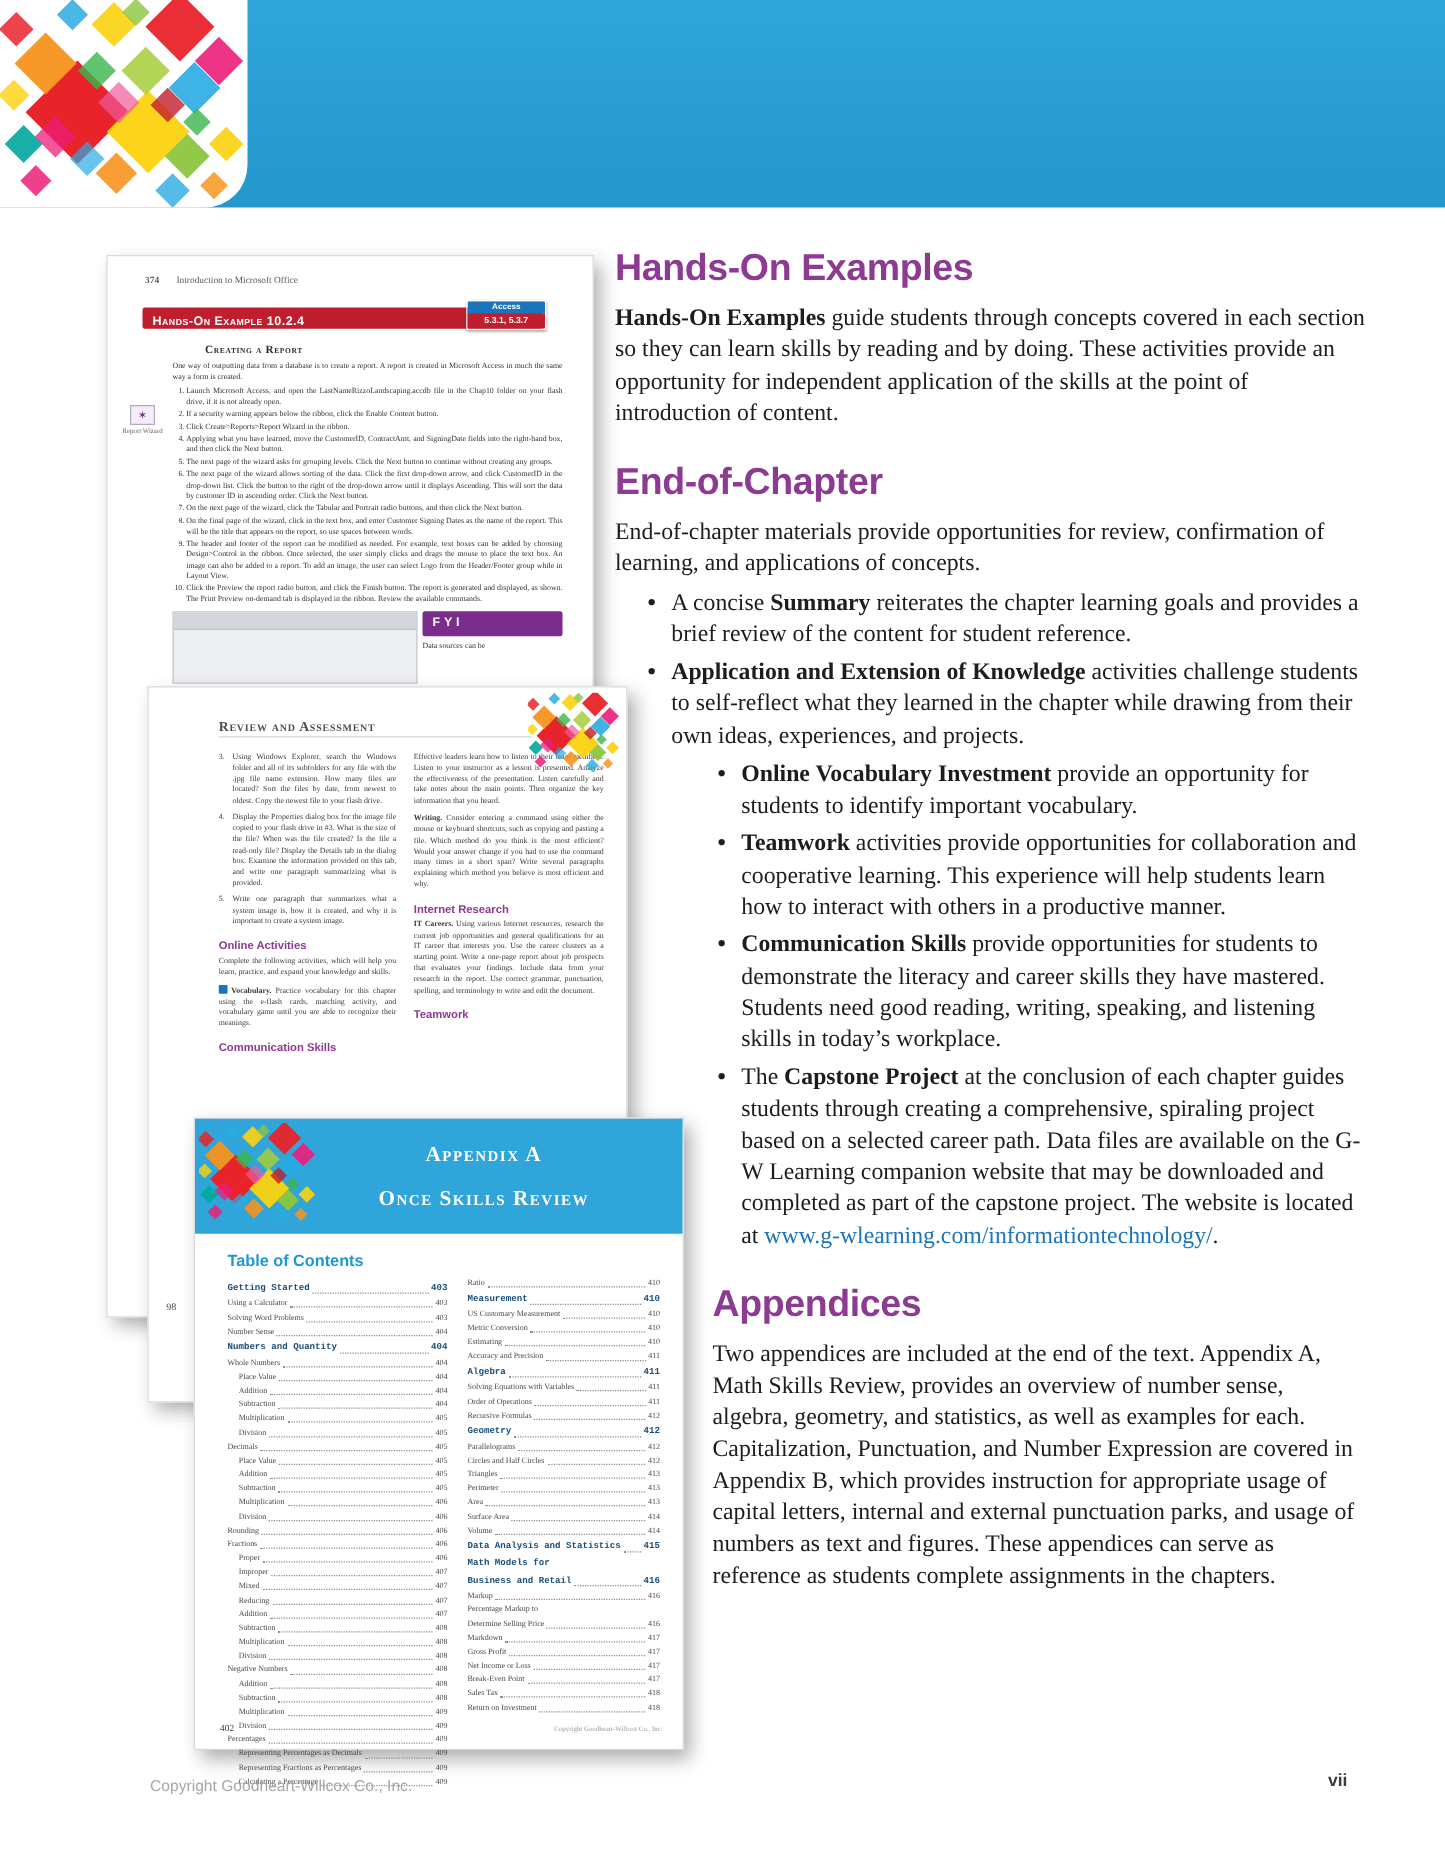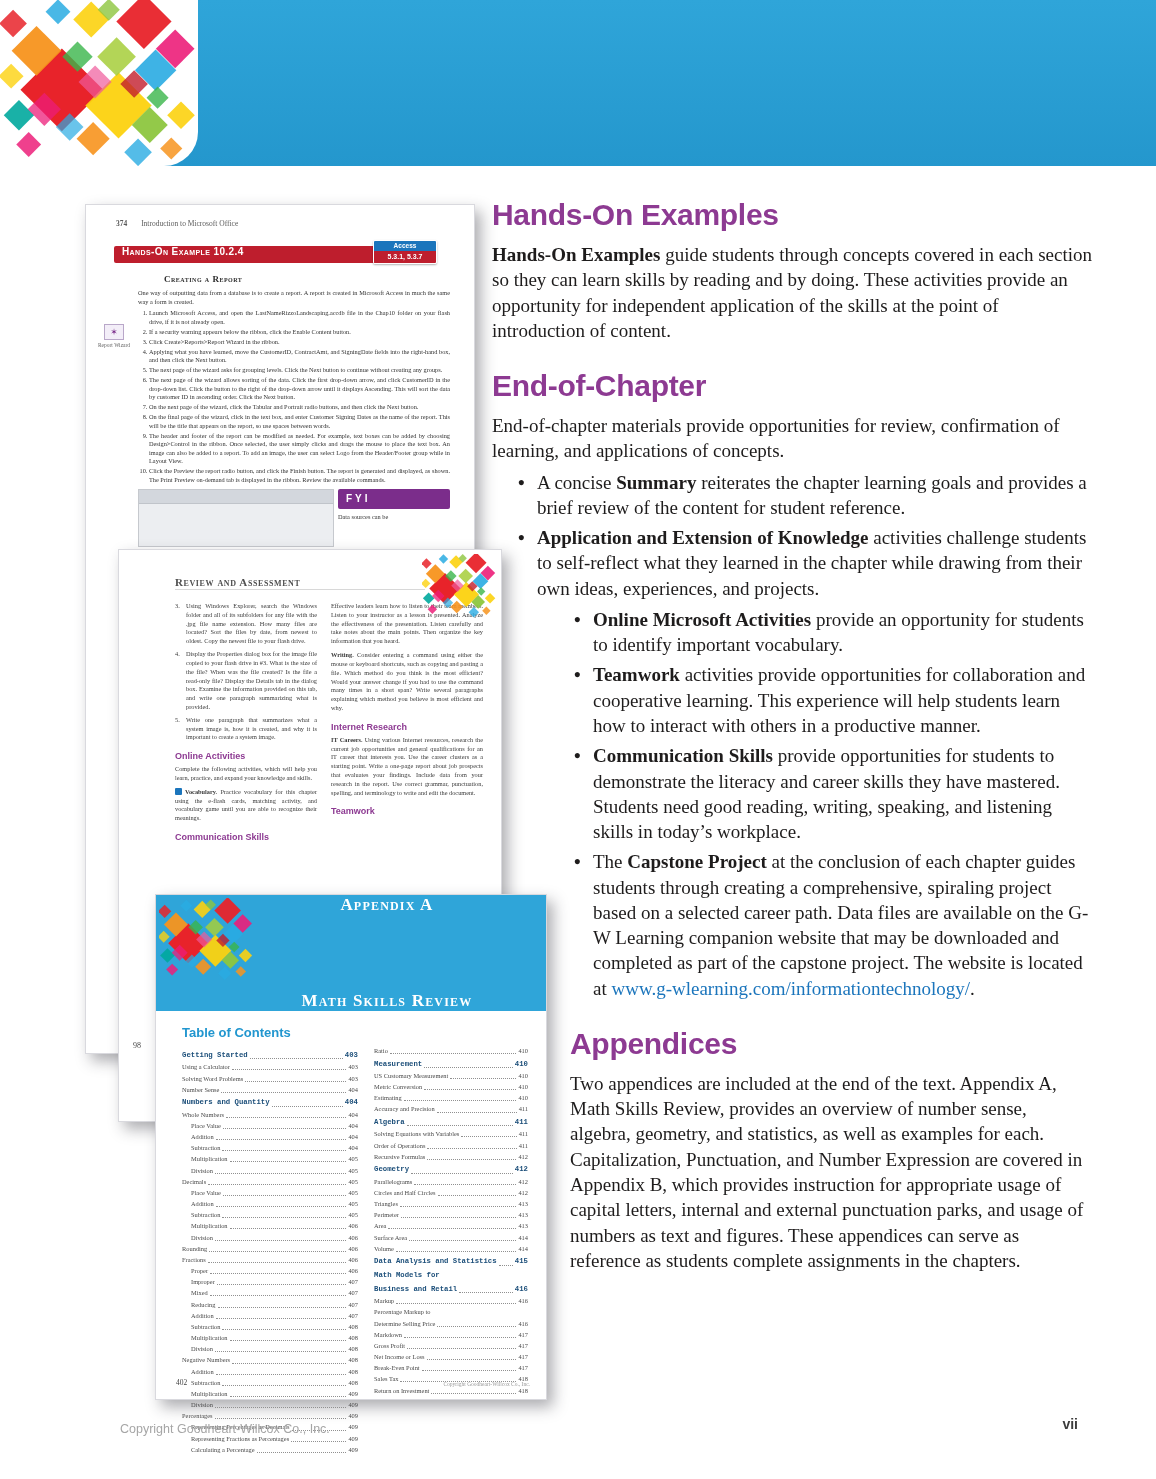--- a/index.html
+++ b/index.html
@@ -21,21 +21,21 @@
          box-shadow:6px 7px 14px rgba(40,40,50,.38)}
   .thumb1{left:85px;top:204px;width:390px;height:850px;z-index:1}
   .thumb2{left:118px;top:549px;width:384px;height:573px;z-index:2}
   .thumb3{left:155px;top:894px;width:392px;height:506px;z-index:3}
 
   
   .t1-header{padding:14px 0 0 30px;font-size:7.5px;color:#5a5a5a}
   .t1-folio{font-weight:bold;margin-right:12px}
   .t1-banner-row{position:relative;margin:12px 40px 0 28px;height:24px}
   .t1-banner{position:absolute;left:0;right:0;top:6px;height:17px;border-radius:2px;
-             background:var(--hands_on_red,#be1e2d);display:flex;align-items:flex-start;padding-left:8px}
+             background:var(--hands_on_red,#be1e2d);display:flex;align-items:flex-end;padding-left:8px}
   .t1-banner-title{color:#fff;font-family:"Liberation Sans",sans-serif;font-weight:bold;
                    font-variant:small-caps;font-size:10px;letter-spacing:.4px}
   .t1-badge{position:absolute;right:-3px;top:0;width:64px;border:1px solid #fff;border-radius:2px;
             overflow:hidden;box-shadow:0 1px 2px rgba(0,0,0,.3)}
   .t1-badge-app{display:block;background:var(--access_badge_blue,#1b75bc);color:#fff;text-align:center;
                 font:bold 6.5px/1.6 "Liberation Sans",sans-serif}
   .t1-badge-codes{display:block;background:var(--hands_on_red,#be1e2d);color:#fff;text-align:center;
                   font:bold 7px/1.7 "Liberation Sans",sans-serif}
   .t1-section-title{font-variant:small-caps;font-weight:bold;font-size:9px;letter-spacing:.5px;
                     color:#2e2e2e;margin:10px 0 4px 78px}
@@ -68,22 +68,22 @@
   .t2-item{display:flex;margin-bottom:4px}
   .t2-num{width:11px;flex:none;font-size:6.3px;color:#3a3a3a}
   .t2-itext{flex:1;font-size:6.3px;line-height:1.4;text-align:justify;color:#3a3a3a}
   .t2-hd{font-family:"Liberation Sans",sans-serif;font-weight:bold;color:var(--heading_purple,#8d3a92);
          font-size:9px;margin:9px 0 4px}
   .t2-voc-icon{display:inline-block;width:7px;height:7px;background:var(--access_badge_blue,#1b75bc);
                border-radius:1px;margin-right:3px;vertical-align:-1px}
   .t2-pagenum{position:absolute;left:14px;top:491px;font-size:8px;color:#4a4a4a}
 
   
-  .t3-header{position:relative;height:116px;background:var(--banner_blue,#2fa3d9);
-             display:flex;flex-direction:column;justify-content:space-between;padding-left:96px;gap:15px}
+  .t3-header{position:relative;height:92px;background:var(--banner_blue,#2fa3d9);
+             display:flex;flex-direction:column;justify-content:center;padding-left:96px;gap:15px}
   .t3-h-line{color:#fff;font-variant:small-caps;font-weight:bold;font-size:17px;letter-spacing:1.2px;
              text-align:center;width:270px}
   .t3-mosaic{position:absolute;left:3px;top:3px;width:94px;height:84px}
   .t3-toc-title{font-family:"Liberation Sans",sans-serif;font-weight:bold;font-size:13px;
                 color:var(--toc_title_blue,#2196cf);margin:14px 0 7px 26px}
   .t3-cols{display:flex;gap:16px;padding:0 18px 0 26px}
   .t3-colL{width:176px}
   .t3-colR{flex:1}
   .toc-row{display:flex;align-items:flex-end;font-size:6.4px;line-height:1.34;color:#4a4a4a;margin-bottom:2.6px}
   .toc-label{white-space:nowrap}
@@ -247,21 +247,21 @@
     </div>
     <div class="t2-pagenum">98</div>
   </section>
 
   <section class="thumb thumb3">
     <div class="t3-header">
       <svg class="mosaic t3-mosaic">
           <use href="#mosaic-sym"></use>
         </svg>
       <div class="t3-h-line">Appendix A</div>
-      <div class="t3-h-line">Math Skills Review</div>
+      <div class="t3-h-line">Once Skills Review</div>
     </div>
     <div class="t3-toc-title">Table of Contents</div>
     <div class="t3-cols">
       <div class="t3-colL">
         <div class="toc-row h">
             <span class="toc-label">Getting Started</span>
             <span class="toc-leader"></span>
             <span class="toc-page">403</span>
           </div>
           <div class="toc-row s1">
@@ -605,21 +605,21 @@
 
     <h1>End-of-Chapter</h1>
     <p class="body">End-of-chapter materials provide opportunities for review, confirmation of learning, and applications of concepts.</p>
 
     <ul class="blist lv1">
       <li class="bitem"><span>A concise </span><b>Summary</b><span> reiterates the chapter learning goals and provides a brief review of the content for student reference.</span></li>
         <li class="bitem"><span></span><b>Application and Extension of Knowledge</b><span> activities challenge students to self-reflect what they learned in the chapter while drawing from their own ideas, experiences, and projects.</span></li>
     </ul>
 
     <ul class="blist lv2">
-      <li class="bitem"><span></span><b>Online Microsoft Activities</b><span> provide an opportunity for students to identify important vocabulary.</span><a class="link"></a><span></span></li>
+      <li class="bitem"><span></span><b>Online Vocabulary Investment</b><span> provide an opportunity for students to identify important vocabulary.</span><a class="link"></a><span></span></li>
         <li class="bitem"><span></span><b>Teamwork</b><span> activities provide opportunities for collaboration and cooperative learning. This experience will help students learn how to interact with others in a productive manner.</span><a class="link"></a><span></span></li>
         <li class="bitem"><span></span><b>Communication Skills</b><span> provide opportunities for students to demonstrate the literacy and career skills they have mastered. Students need good reading, writing, speaking, and listening skills in today’s workplace.</span><a class="link"></a><span></span></li>
         <li class="bitem"><span>The </span><b>Capstone Project</b><span> at the conclusion of each chapter guides students through creating a comprehensive, spiraling project based on a selected career path. Data files are available on the G-W Learning companion website that may be downloaded and completed as part of the capstone project. The website is located at </span><a class="link">www.g-wlearning.com/informationtechnology/</a><span>.</span></li>
     </ul>
 
     <div class="appx">
       <h1>Appendices</h1>
       <p class="body">Two appendices are included at the end of the text. Appendix A, Math Skills Review, provides an overview of number sense, algebra, geometry, and statistics, as well as examples for each. Capitalization, Punctuation, and Number Expression are covered in Appendix B, which provides instruction for appropriate usage of capital letters, internal and external punctuation parks, and usage of numbers as text and figures. These appendices can serve as reference as students complete assignments in the chapters.</p>
     </div>
   </section>

